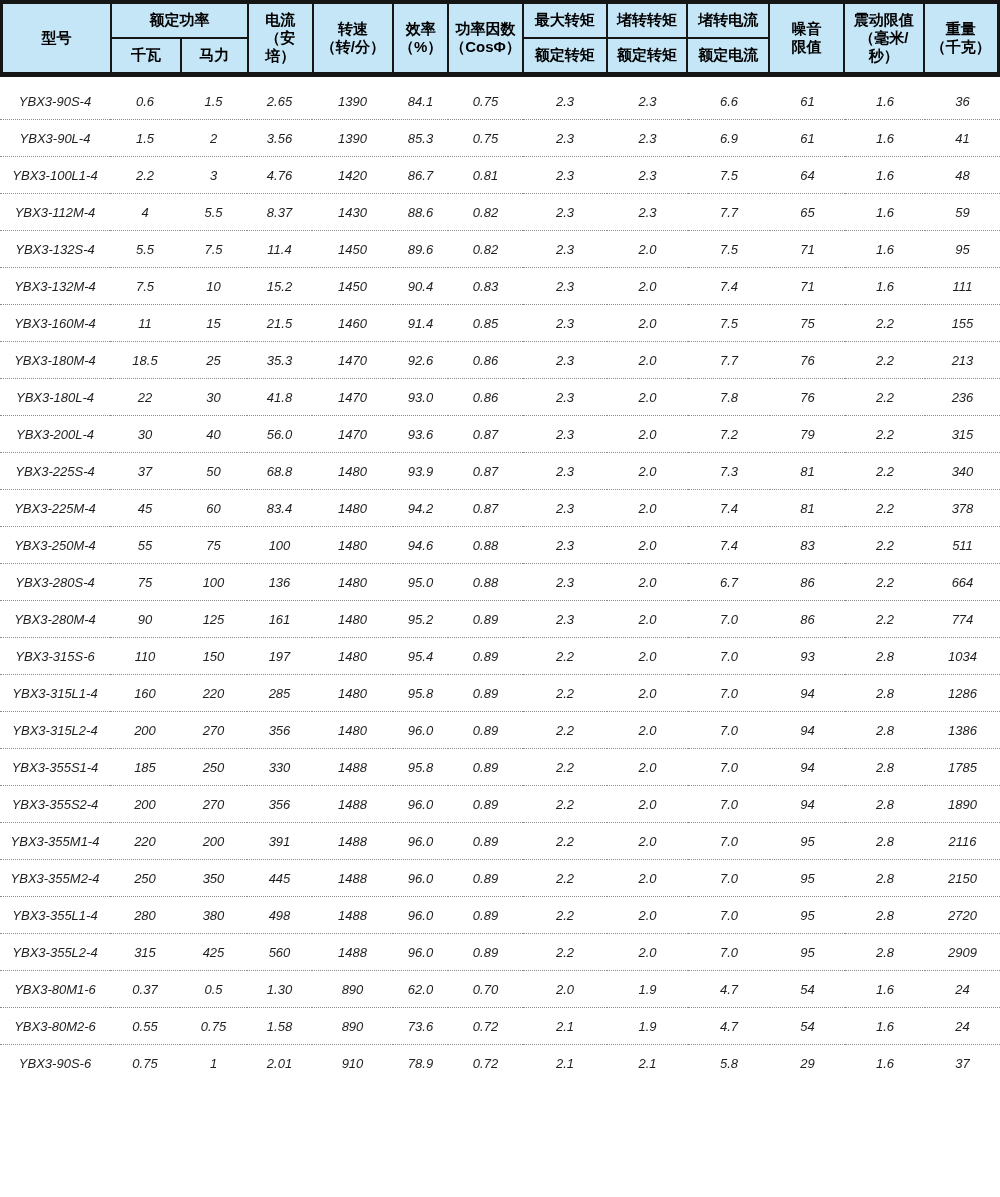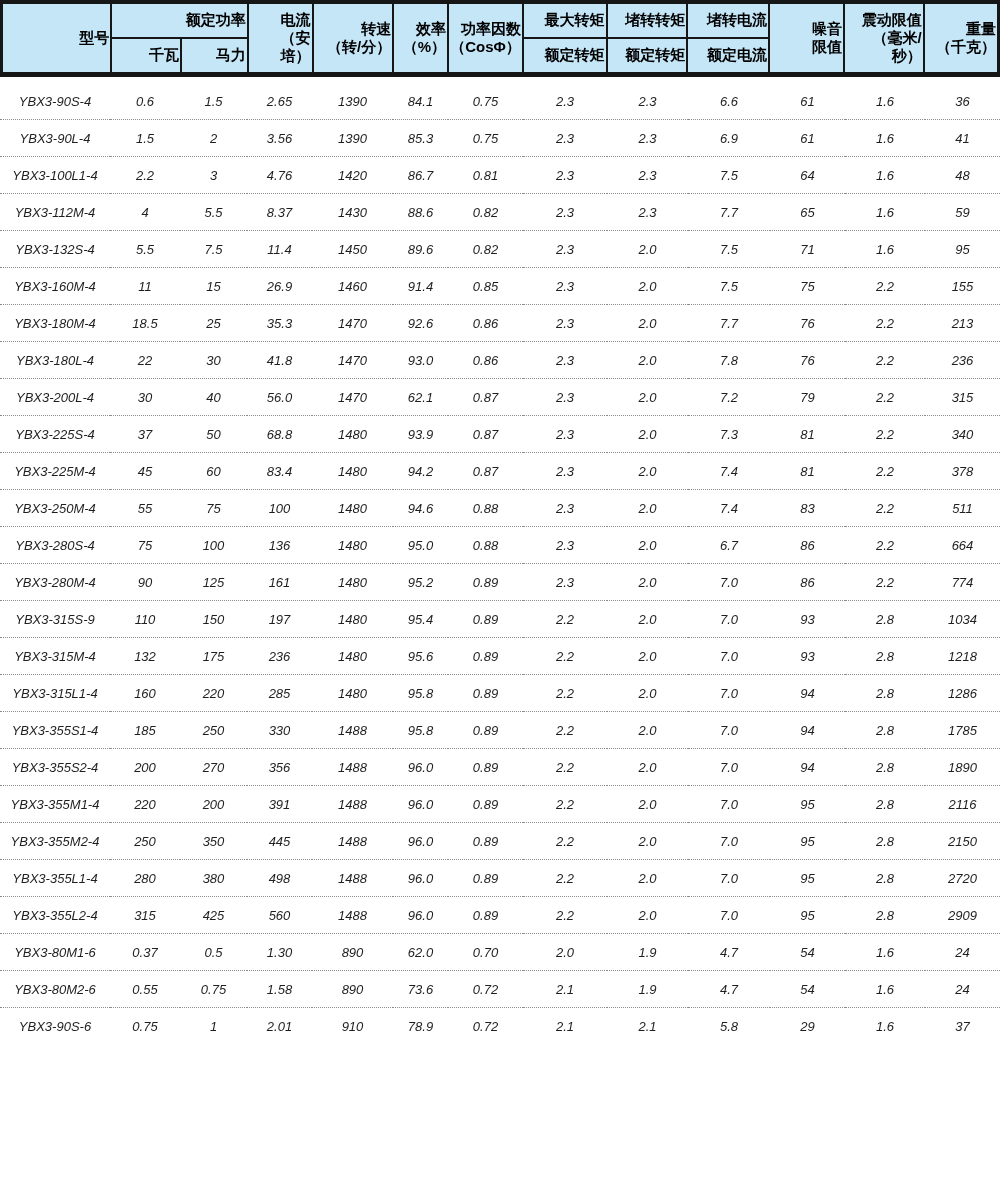--- a/index.html
+++ b/index.html
@@ -11,21 +11,21 @@
   .wrap{width:1000px;}
   table{width:1000px;table-layout:fixed;border-collapse:collapse;}
   
   .head-table{border:3px solid #161616;border-top-width:4px;border-bottom-width:5px;}
   .head-table th{
     background:#c5e6f7;
     border:2px solid #161616;
     font-size:15px;
     font-weight:bold;
     color:#000;
-    text-align:right;
+    text-align:center;
     vertical-align:middle;
     white-space:pre-line;
     line-height:1.22;
     padding:2px 1px;
     height:29px;
     overflow:hidden;
   }
   
   .body-table{margin-top:6px;font-style:italic;}
   .body-table td{
@@ -183,24 +183,39 @@
           <td>89.6</td>
           <td>0.82</td>
           <td>2.3</td>
           <td>2.0</td>
           <td>7.5</td>
           <td>71</td>
           <td>1.6</td>
           <td>95</td>
         </tr>
         <tr>
+          <td>YBX3-132M-4</td>
+          <td>7.5</td>
+          <td>10</td>
+          <td>15.2</td>
+          <td>1450</td>
+          <td>90.4</td>
+          <td>0.83</td>
+          <td>2.3</td>
+          <td>2.0</td>
+          <td>7.4</td>
+          <td>71</td>
+          <td>1.6</td>
+          <td>111</td>
+        </tr>
+        <tr>
           <td>YBX3-160M-4</td>
           <td>11</td>
           <td>15</td>
-          <td>26.9</td>
+          <td>21.5</td>
           <td>1460</td>
           <td>91.4</td>
           <td>0.85</td>
           <td>2.3</td>
           <td>2.0</td>
           <td>7.5</td>
           <td>75</td>
           <td>2.2</td>
           <td>155</td>
         </tr>
@@ -233,21 +248,21 @@
           <td>76</td>
           <td>2.2</td>
           <td>236</td>
         </tr>
         <tr>
           <td>YBX3-200L-4</td>
           <td>30</td>
           <td>40</td>
           <td>56.0</td>
           <td>1470</td>
-          <td>62.1</td>
+          <td>93.6</td>
           <td>0.87</td>
           <td>2.3</td>
           <td>2.0</td>
           <td>7.2</td>
           <td>79</td>
           <td>2.2</td>
           <td>315</td>
         </tr>
         <tr>
           <td>YBX3-225S-4</td>
@@ -318,63 +333,63 @@
           <td>95.2</td>
           <td>0.89</td>
           <td>2.3</td>
           <td>2.0</td>
           <td>7.0</td>
           <td>86</td>
           <td>2.2</td>
           <td>774</td>
         </tr>
         <tr>
-          <td>YBX3-315S-9</td>
+          <td>YBX3-315S-6</td>
           <td>110</td>
           <td>150</td>
           <td>197</td>
           <td>1480</td>
           <td>95.4</td>
           <td>0.89</td>
           <td>2.2</td>
           <td>2.0</td>
           <td>7.0</td>
           <td>93</td>
           <td>2.8</td>
           <td>1034</td>
-        </tr>
-        <tr>
-          <td>YBX3-315M-4</td>
-          <td>132</td>
-          <td>175</td>
-          <td>236</td>
-          <td>1480</td>
-          <td>95.6</td>
-          <td>0.89</td>
-          <td>2.2</td>
-          <td>2.0</td>
-          <td>7.0</td>
-          <td>93</td>
-          <td>2.8</td>
-          <td>1218</td>
         </tr>
         <tr>
           <td>YBX3-315L1-4</td>
           <td>160</td>
           <td>220</td>
           <td>285</td>
           <td>1480</td>
           <td>95.8</td>
           <td>0.89</td>
           <td>2.2</td>
           <td>2.0</td>
           <td>7.0</td>
           <td>94</td>
           <td>2.8</td>
           <td>1286</td>
+        </tr>
+        <tr>
+          <td>YBX3-315L2-4</td>
+          <td>200</td>
+          <td>270</td>
+          <td>356</td>
+          <td>1480</td>
+          <td>96.0</td>
+          <td>0.89</td>
+          <td>2.2</td>
+          <td>2.0</td>
+          <td>7.0</td>
+          <td>94</td>
+          <td>2.8</td>
+          <td>1386</td>
         </tr>
         <tr>
           <td>YBX3-355S1-4</td>
           <td>185</td>
           <td>250</td>
           <td>330</td>
           <td>1488</td>
           <td>95.8</td>
           <td>0.89</td>
           <td>2.2</td>

